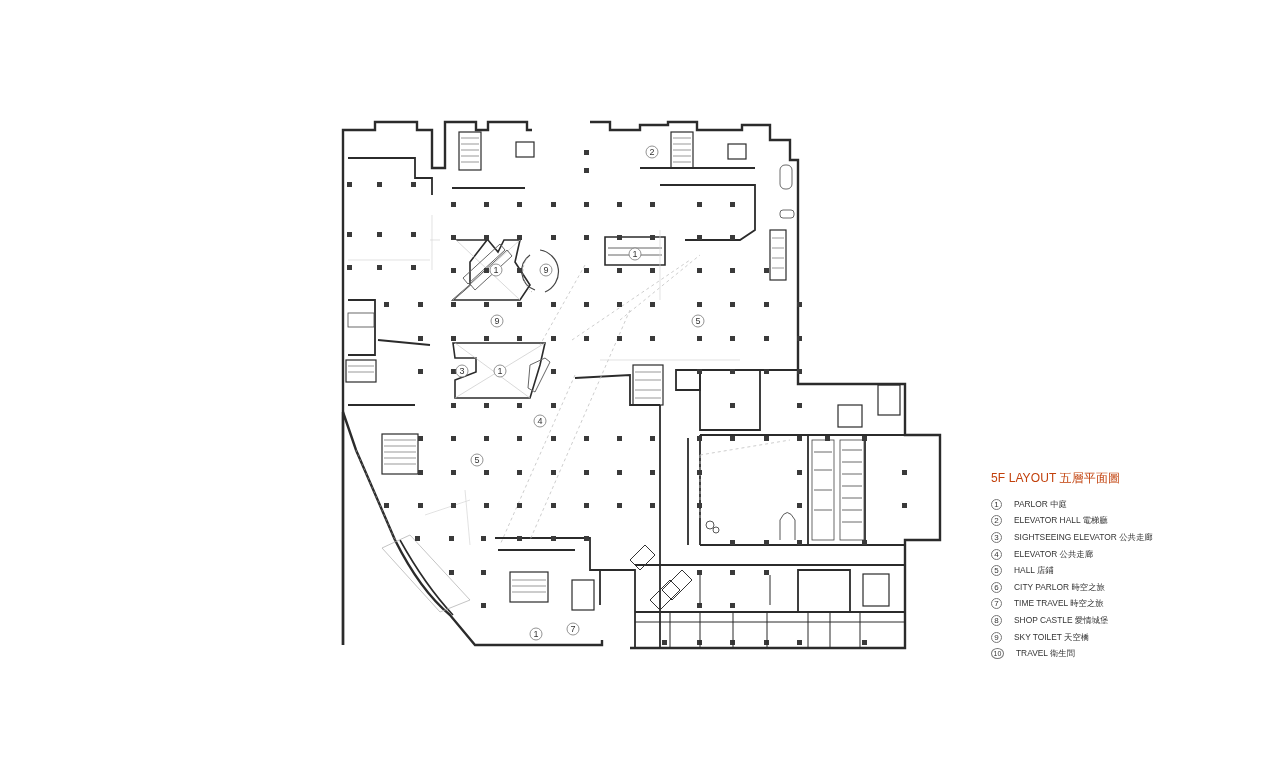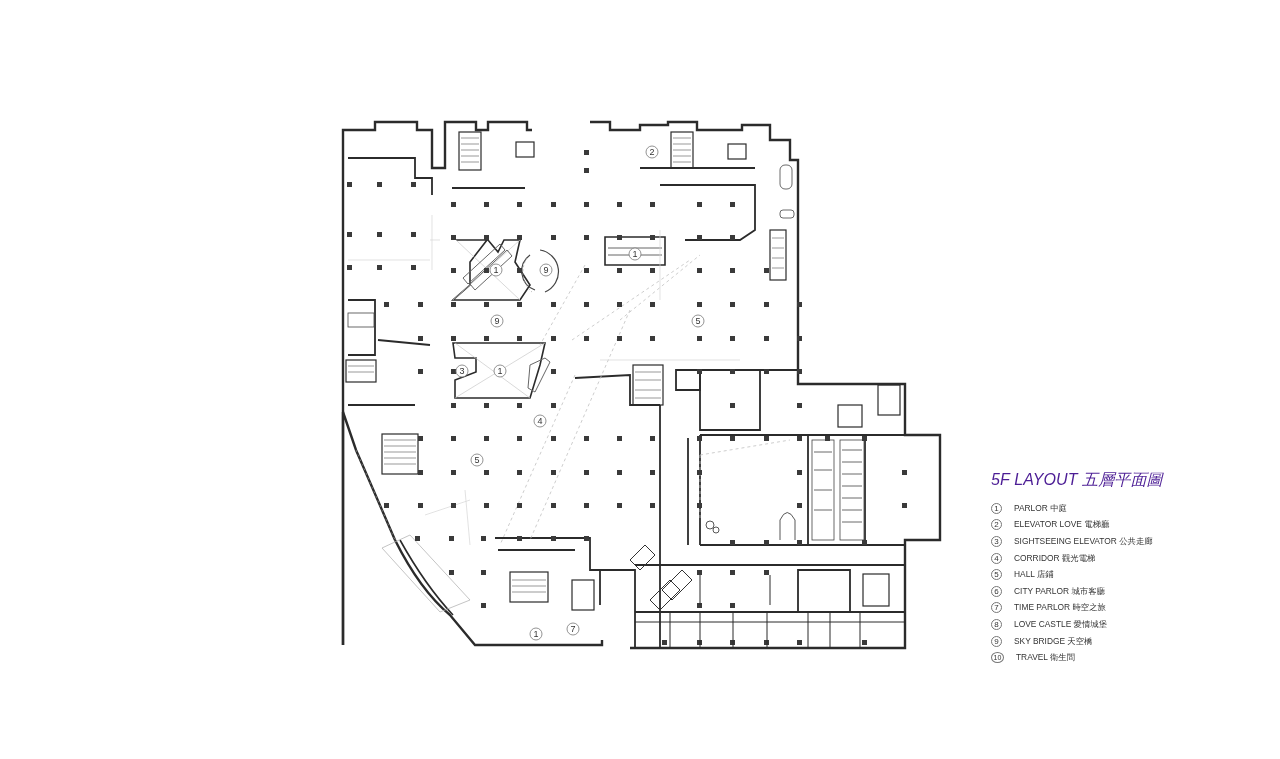--- a/index.html
+++ b/index.html
@@ -1,19 +1,19 @@
 <!DOCTYPE html>
 <html><head>
 <meta charset="utf-8">
 <style>
   html, body { margin:0; padding:0; background:#ffffff; }
   body { width:1280px; height:759px; position:relative; overflow:hidden; font-family:"Liberation Sans", sans-serif; color:#333; }
   #plan { position:absolute; left:0; top:0; width:1280px; height:759px; }
   .legend { position:absolute; left:991px; top:470px; width:200px; }
-  .legend-title { font-size:16px; color:#4c1d95; margin:0 0 9px 0; letter-spacing:0.1px; white-space:nowrap;font-style:italic; }
+  .legend-title { font-size:12px; color:#c2410c; margin:0 0 9px 0; letter-spacing:0.1px; white-space:nowrap; }
   .legend-item { display:flex; align-items:center; height:16.6px; font-size:8.4px; color:#333; white-space:nowrap; }
   .legend-num { display:inline-flex; align-items:center; justify-content:center; width:11px; height:11px; border:1px solid #777; border-radius:50%; font-size:8px; margin-right:12px; box-sizing:border-box; }
   .legend-num.wide { width:13px; border-color:#777; font-size:7px; }
   .lbl { font-family:"Liberation Sans", sans-serif; font-size:9px; fill:#333; }
 </style>
 </head>
 <body>
 
 <svg id="plan" viewBox="0 0 1280 759" xmlns="http://www.w3.org/2000/svg">
 
@@ -355,47 +355,47 @@
 </svg>
 
 <div class="legend">
   <div class="legend-title">5F LAYOUT 五層平面圖</div>
   <div class="legend-item">
     <span class="legend-num">1</span>
     <span>PARLOR 中庭</span>
   </div>
   <div class="legend-item">
     <span class="legend-num">2</span>
-    <span>ELEVATOR LOVE 電梯廳</span>
+    <span>ELEVATOR HALL 電梯廳</span>
   </div>
   <div class="legend-item">
     <span class="legend-num">3</span>
     <span>SIGHTSEEING ELEVATOR 公共走廊</span>
   </div>
   <div class="legend-item">
     <span class="legend-num">4</span>
-    <span>CORRIDOR 觀光電梯</span>
+    <span>ELEVATOR 公共走廊</span>
   </div>
   <div class="legend-item">
     <span class="legend-num">5</span>
     <span>HALL 店鋪</span>
   </div>
   <div class="legend-item">
     <span class="legend-num">6</span>
-    <span>CITY PARLOR 城市客廳</span>
+    <span>CITY PARLOR 時空之旅</span>
   </div>
   <div class="legend-item">
     <span class="legend-num">7</span>
-    <span>TIME PARLOR 時空之旅</span>
+    <span>TIME TRAVEL 時空之旅</span>
   </div>
   <div class="legend-item">
     <span class="legend-num">8</span>
-    <span>LOVE CASTLE 愛情城堡</span>
+    <span>SHOP CASTLE 愛情城堡</span>
   </div>
   <div class="legend-item">
     <span class="legend-num">9</span>
-    <span>SKY BRIDGE 天空橋</span>
+    <span>SKY TOILET 天空橋</span>
   </div>
   <div class="legend-item">
     <span class="legend-num wide">10</span>
     <span>TRAVEL 衛生間</span>
   </div>
 </div>
 
 </body></html>

